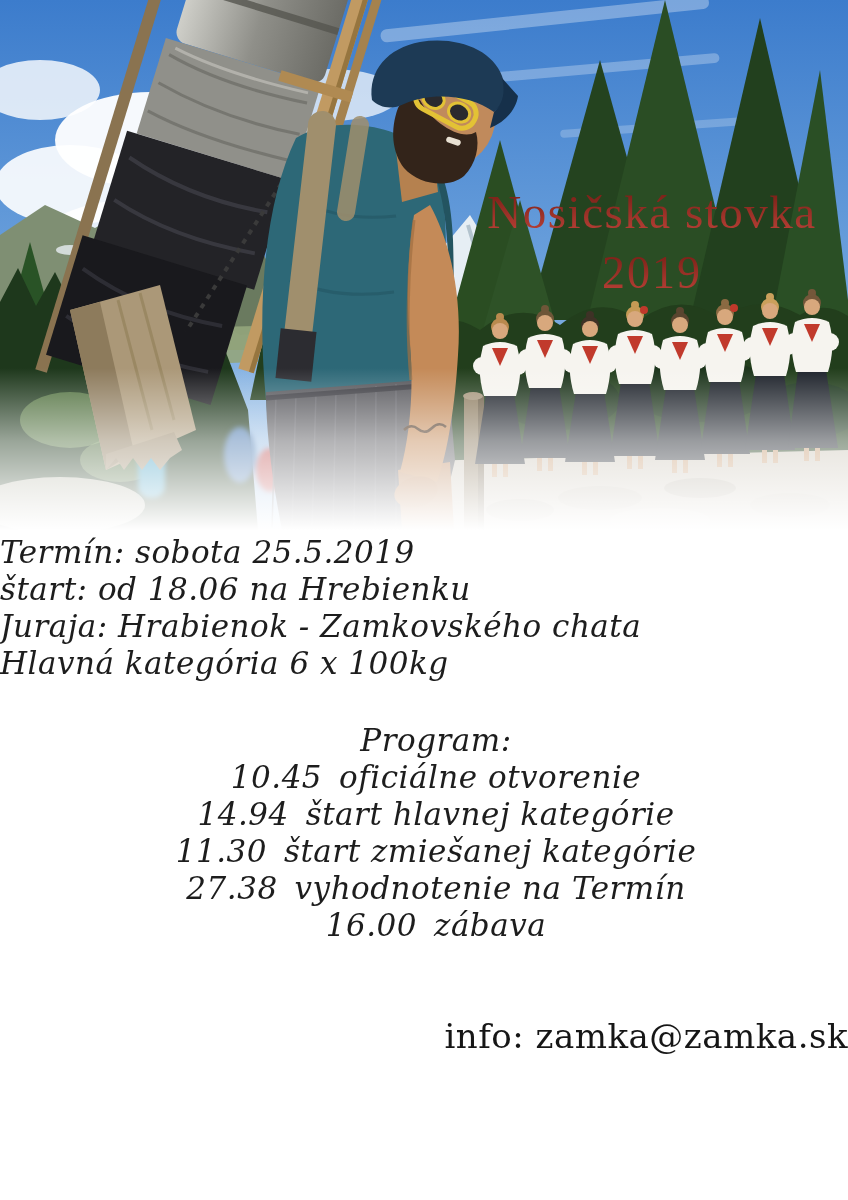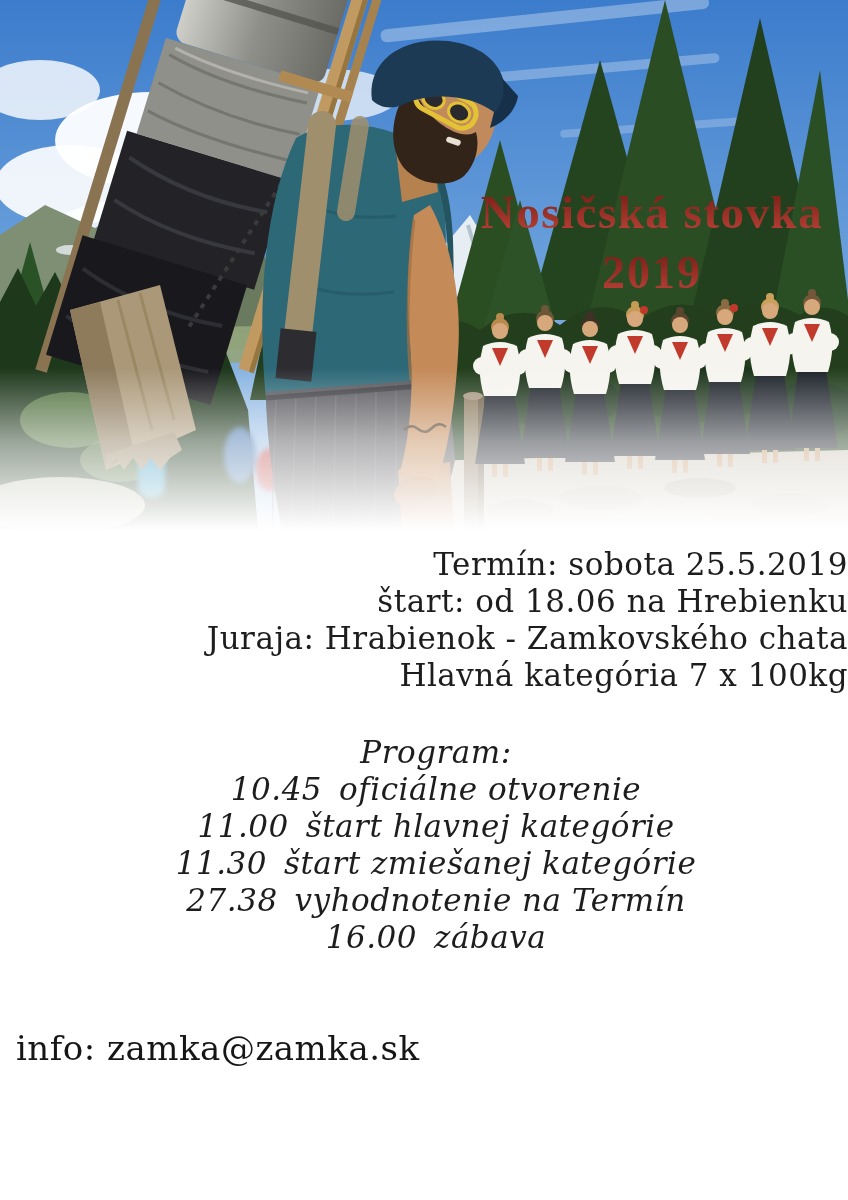--- a/index.html
+++ b/index.html
@@ -1,37 +1,37 @@
 <!DOCTYPE html>
 <html><head>
 <meta charset="utf-8">
 <style>
   html,body { margin:0; padding:0; background:#ffffff; }
   .poster {
     position:relative; width:848px; height:1200px; margin:0 auto;
     background:#ffffff; overflow:hidden;
     font-family:"DejaVu Serif","Liberation Serif",serif; color:#1c1c1c;
   }
-  .photo { position:relative; width:848px; height:530px;font-weight:bold; }
+  .photo { position:relative; width:848px; height:530px; }
   .photo svg { display:block; }
   .heading-wrap { margin-top:-4px; }
   .heading-wrap svg { display:block; }
   .details {
-    margin-top:16px; text-align:right;
-    font-size:31px; line-height:37px;
+    margin-top:4px; text-align:left;
+    font-style:italic; font-size:31px; line-height:37px;
     letter-spacing:0.5px; color:#1d1d1d;
   }
   .program {
     margin-top:40px; text-align:center;
     font-style:italic; font-size:31px; line-height:37px;
     letter-spacing:0.5px; color:#1d1d1d;padding-left:24px;
   }
   .program .time { margin-right:17px; }
   .contact {
-    margin-top:72px; text-align:left;
+    margin-top:72px; text-align:right;
     font-size:34px; letter-spacing:0.5px; color:#161616;
     font-style:normal;
     padding-left:16px;
   }
 </style>
 </head>
 <body>
 
 <div class="poster">
 
@@ -313,30 +313,30 @@
 
       <rect x="0" y="368" width="848" height="162" fill="url(#fade)"></rect>
     </svg>
   </div>
 
 
   <div class="details">
     <div>Termín: sobota 25.5.2019</div>
     <div>štart: od 18.06 na Hrebienku</div>
     <div>Juraja: Hrabienok - Zamkovského chata</div>
-    <div>Hlavná kategória 7 x 100kg</div>
+    <div>Hlavná kategória 6 x 100kg</div>
   </div>
 
   <div class="program">
     <div>Program:</div>
     <div>
       <span class="time">10.45</span><span>oficiálne otvorenie</span>
     </div>
     <div>
-      <span class="time">11.00</span><span>štart hlavnej kategórie</span>
+      <span class="time">14.94</span><span>štart hlavnej kategórie</span>
     </div>
     <div>
       <span class="time">11.30</span><span>štart zmiešanej kategórie</span>
     </div>
     <div>
       <span class="time">27.38</span><span>vyhodnotenie na Termín</span>
     </div>
     <div>
       <span class="time">16.00</span><span>zábava</span>
     </div>

